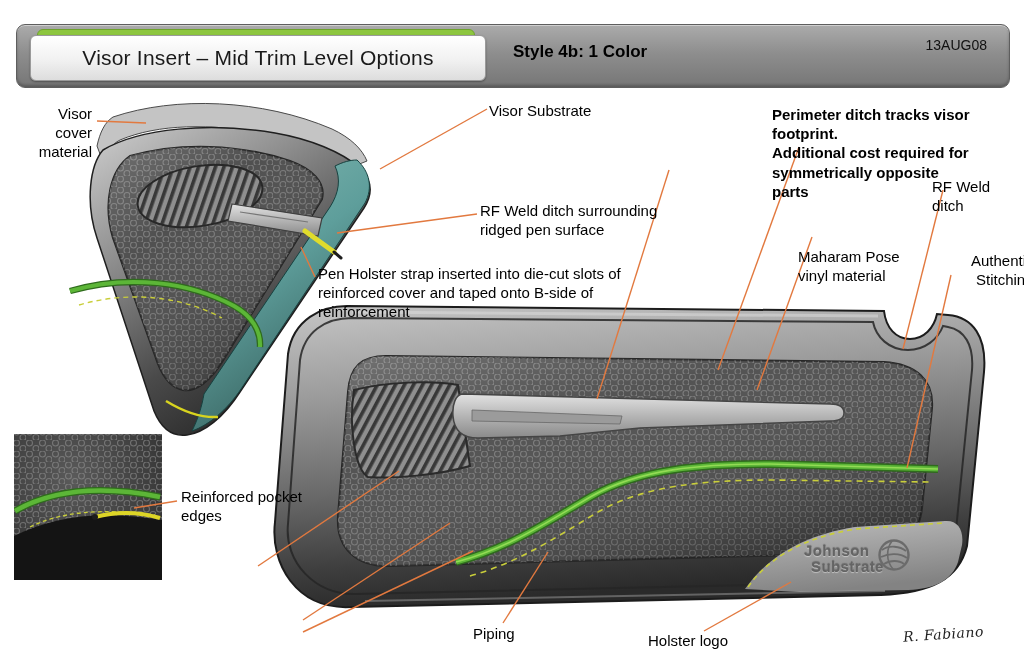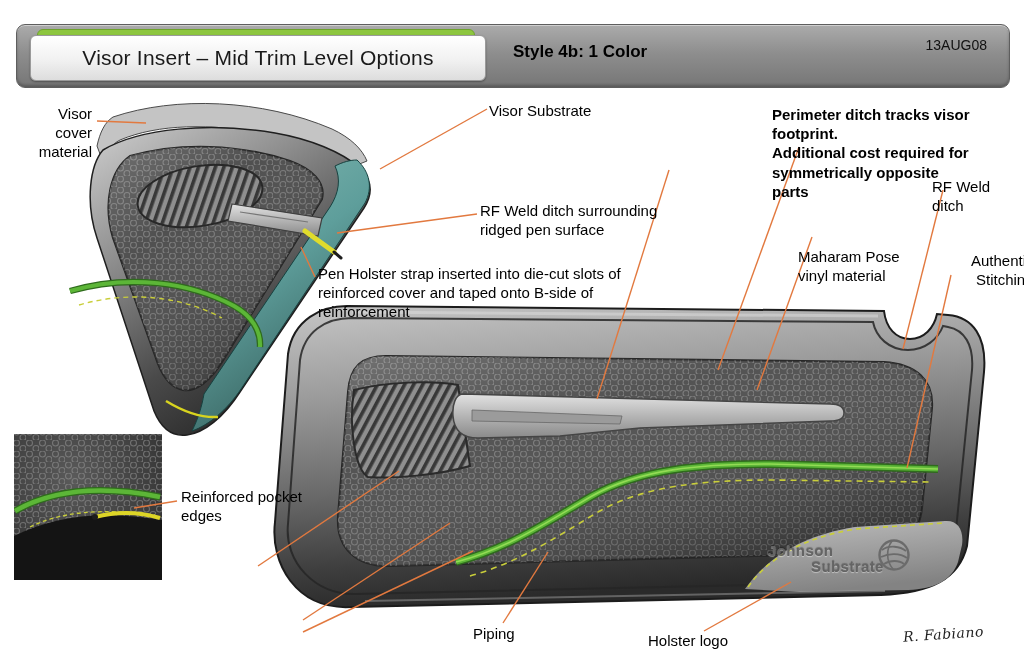--- a/index.html
+++ b/index.html
@@ -34,21 +34,21 @@
   #lbl-authentic{left:971px;top:251px;text-align:right;}
   #lbl-pocket-flap{left:181px;top:487px;}
   #lbl-pen-depression{left:175px;top:547px;}
   #lbl-compression{left:176px;top:607px;width:126px;text-align:center;}
   #lbl-piping{left:473px;top:624px;}
   #lbl-embossed{left:648px;top:631px;}
   
   .jc-logo{position:absolute;z-index:2;color:#646464;font-weight:bold;font-size:15px;
     line-height:1.05;letter-spacing:.4px;
     text-shadow:0 1px 1px rgba(255,255,255,.45),0 -1px 1px rgba(0,0,0,.3);}
-  #jc-line1{left:768px;top:543px;}
+  #jc-line1{left:804px;top:543px;}
   #jc-line2{left:811px;top:559px;}
   .globe{position:absolute;left:876px;top:537px;z-index:2;}
   .signature{position:absolute;left:903px;top:626px;z-index:2;
     font-family:"DejaVu Serif",serif;font-style:italic;font-size:14px;color:#222;
     letter-spacing:.5px;transform:rotate(-4deg);}
   svg.scene{position:absolute;left:0;top:0;z-index:1;}
 </style>
 </head>
 <body>
 

